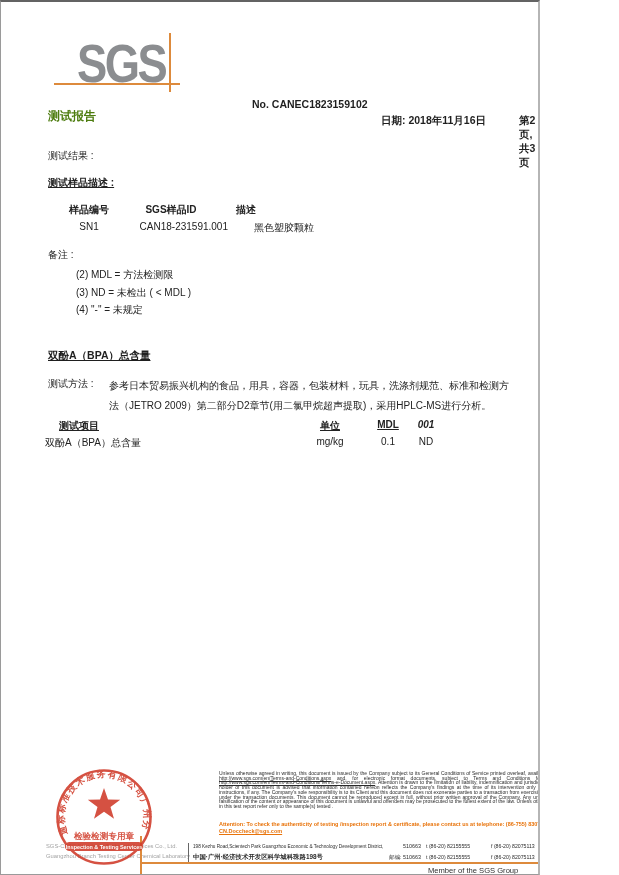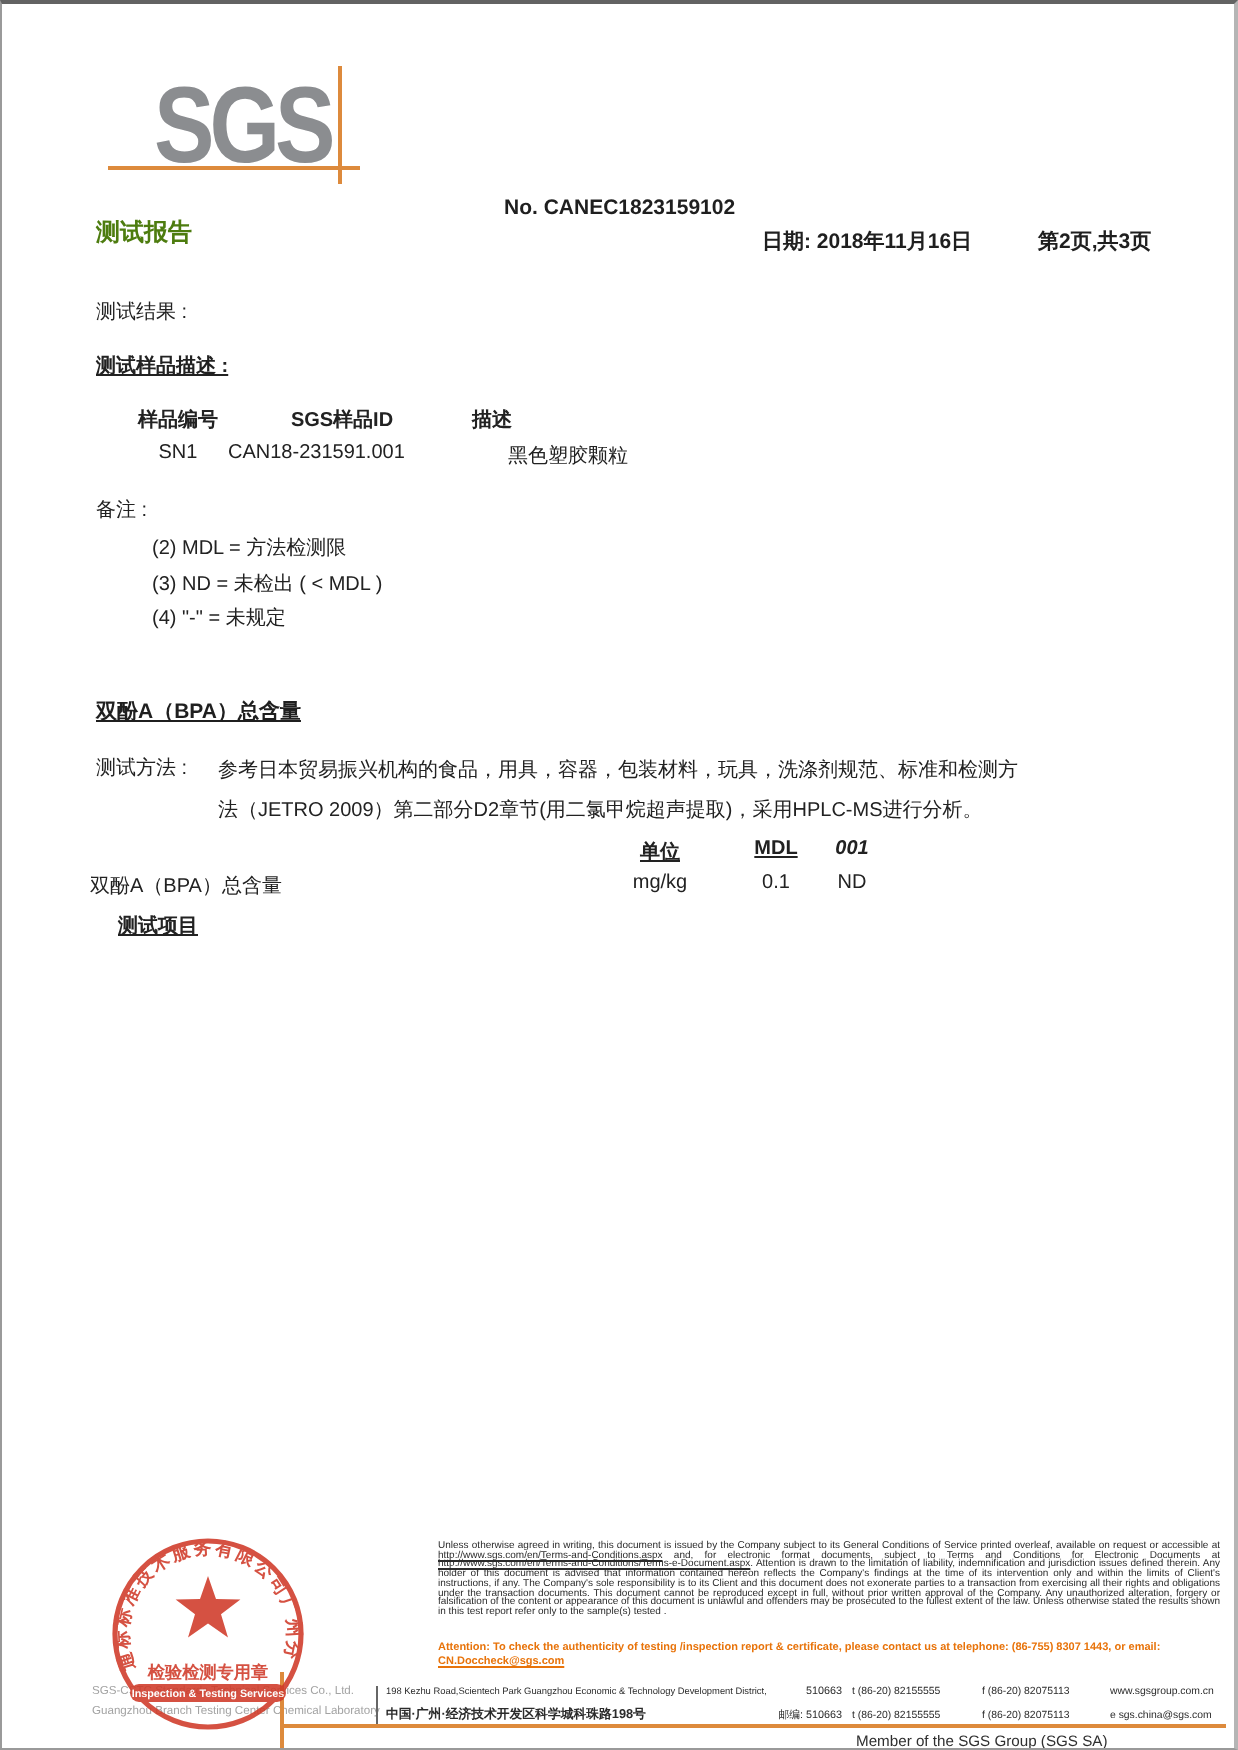--- a/index.html
+++ b/index.html
@@ -1,19 +1,19 @@
 <!DOCTYPE html>
 <html><head>
 <meta charset="utf-8">
 <style>
   * { margin:0; padding:0; box-sizing:border-box; }
   html,body { background:#ffffff; }
   body { font-family:"Liberation Sans", sans-serif; }
   .page {
-    position:relative; width:619px; height:875px; background:#ffffff;
+    position:relative; width:540px; height:875px; background:#ffffff;
     border:1px solid #9a9a9a; border-top:2px solid #636363; border-right:2px solid #b5b5b5;
     overflow:hidden; color:#1f1f1f;
   }
   .abs { position:absolute; }
 
   
   .logo-text { left:76px; top:30px; font-size:54px; font-weight:bold; color:#8b8d90;
                letter-spacing:-3px; transform:scaleX(0.84); transform-origin:left top; }
   .logo-hline { left:53px; top:81px; width:126px; height:2px; background:#dd8a3c; }
   .logo-vline { left:168px; top:31px; width:2px; height:59px; background:#dd8a3c; }
@@ -26,31 +26,31 @@
 
   .body-txt { font-size:10px; color:#222; }
 
   .results-label { left:47px; top:147px; }
   .sampledesc-heading { left:47px; top:174px; font-weight:bold; text-decoration:underline; }
 
   .st-h1 { left:60px;  top:201px; width:56px;  text-align:center; font-weight:bold; }
   .st-h2 { left:113px; top:201px; width:114px; text-align:center; font-weight:bold; }
   .st-h3 { left:235px; top:201px; font-weight:bold; }
   .st-c1 { left:60px;  top:219px; width:56px;  text-align:center; }
-  .st-c2 { left:113px; top:219px; width:114px; text-align:left; }
+  .st-c2 { left:113px; top:219px; width:114px; text-align:right; }
   .st-c3 { left:235px; top:219px;margin-left:18px; }
 
   .remarks-label { left:47px; top:246px; }
   .remarks-list { left:75px; top:264px; line-height:17.6px; }
 
   .bpa-heading { left:47px; top:347px; font-size:10.5px; font-weight:bold; text-decoration:underline; }
   .method-label { left:47px; top:375px; }
   .method-text { left:108px; top:374px; width:466px; line-height:20px; }
 
-  .rt-item-h { left:58px;  top:417px; font-weight:bold; text-decoration:underline;margin-top:37px; }
+  .rt-item-h { left:58px;  top:417px; font-weight:bold; text-decoration:underline; }
   .rt-unit-h { left:308px; top:417px; width:42px; text-align:center; font-weight:bold; text-decoration:underline; }
   .rt-mdl-h  { left:366px; top:417px; width:42px; text-align:center; font-weight:bold; text-decoration:underline; }
   .rt-smp-h  { left:404px; top:417px; width:42px; text-align:center; font-weight:bold; font-style:italic; }
   .rt-item   { left:44px;  top:434px; }
   .rt-unit   { left:308px; top:434px; width:42px; text-align:center; }
   .rt-mdl    { left:366px; top:434px; width:42px; text-align:center; }
   .rt-val    { left:404px; top:434px; width:42px; text-align:center; }
 
   
   .company-gray { left:45px; font-size:5.8px; color:#a3a3a3; }

